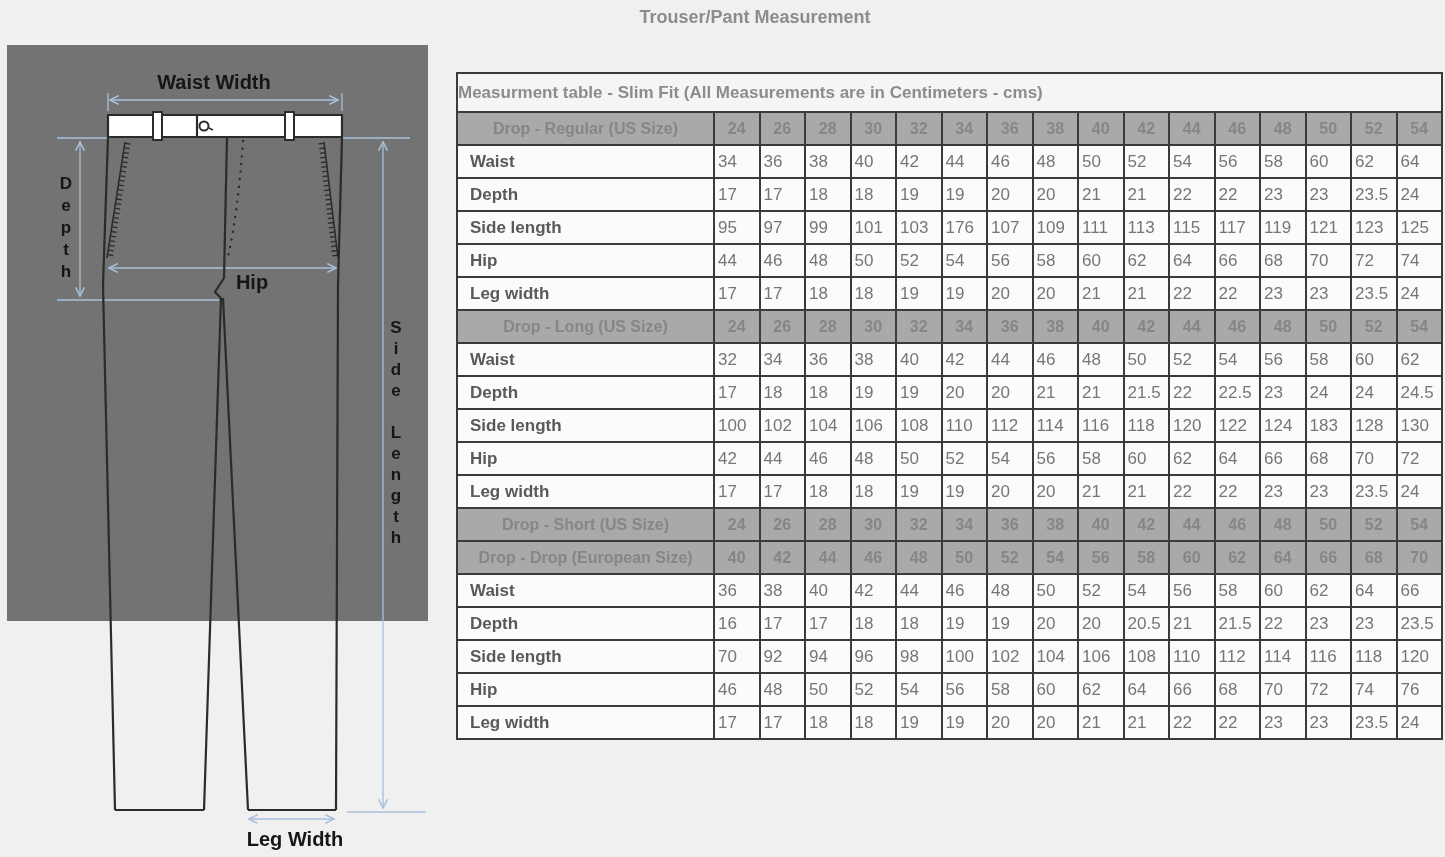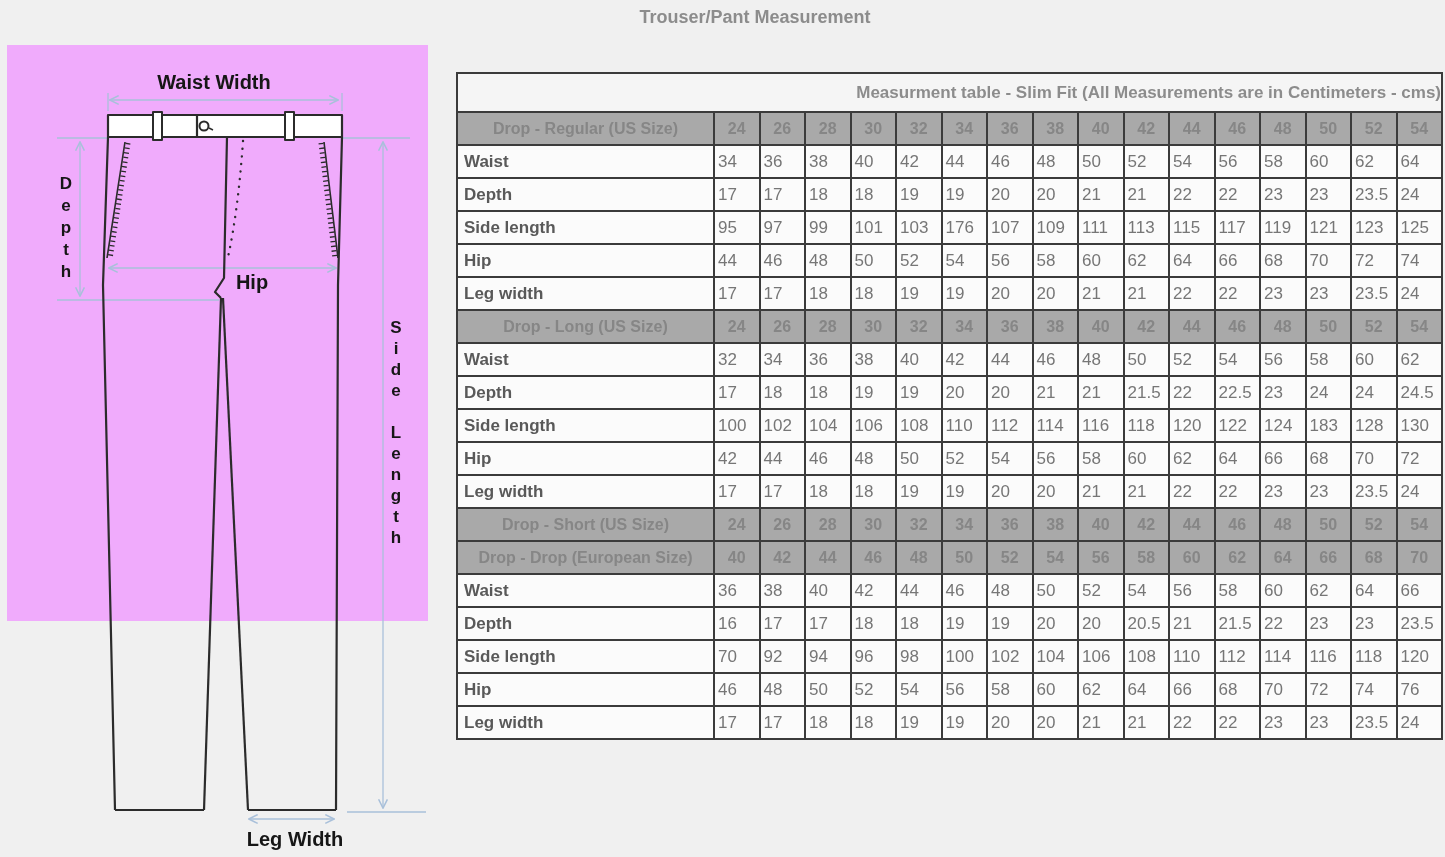--- a/index.html
+++ b/index.html
@@ -9,21 +9,21 @@
     font-family:"Liberation Sans",sans-serif;
   }
   
   .page-heading{
     position:absolute;left:0;top:7px;width:1510px;
     text-align:center;font-size:18px;font-weight:bold;color:#8c8c8c;
   }
   
   .diagram-panel{
     position:absolute;left:7px;top:45px;width:421px;height:576px;
-    background:#f0abfc;
+    background:#737373;
   }
   .diagram-panel svg{position:absolute;left:0;top:0;}
   .dlabel{
     position:absolute;font-weight:bold;color:#161616;
   }
   .dlabel-waist{left:107px;top:26px;width:200px;text-align:center;font-size:20px;}
   .dlabel-depth{left:44px;top:128px;width:30px;text-align:center;font-size:17px;line-height:22px;white-space:pre-line;}
   .dlabel-hip{left:200px;top:226px;width:90px;text-align:center;font-size:20px;}
   .dlabel-side{left:374px;top:272px;width:30px;text-align:center;font-size:17px;line-height:21px;white-space:pre-line;}
   .dlabel-leg{left:218px;top:783px;width:140px;text-align:center;font-size:20px;}
@@ -36,28 +36,28 @@
   table.meas col.c-label{width:257px;}
   table.meas td{
     border:2px solid #3b3b3b;
     height:31px;line-height:20px;
     font-size:17px;color:#767676;background:#fbfbfb;
     padding:0 0 0 3px;vertical-align:middle;
     overflow:hidden;white-space:nowrap;
   }
   table.meas td.ttl{
     height:37px;background:#f5f5f5;color:#8c8c8c;
-    font-weight:bold;text-align:right;font-size:17px;padding:0;
+    font-weight:bold;text-align:left;font-size:17px;padding:0;
   }
   table.meas td.hdr{
     background:#a9a9a9;color:#868686;font-weight:bold;
     text-align:center;font-size:16px;padding:0;
   }
   table.meas td.rowlbl{
-    font-weight:bold;color:#595959;padding-left:6px;
+    font-weight:bold;color:#595959;padding-left:12px;
   }
 </style>
 </head>
 <body>
 
 <div class="page-heading">Trouser/Pant Measurement</div>
 
 <div class="diagram-panel">
   <svg width="421" height="812" viewBox="0 0 421 812">
     <defs>

